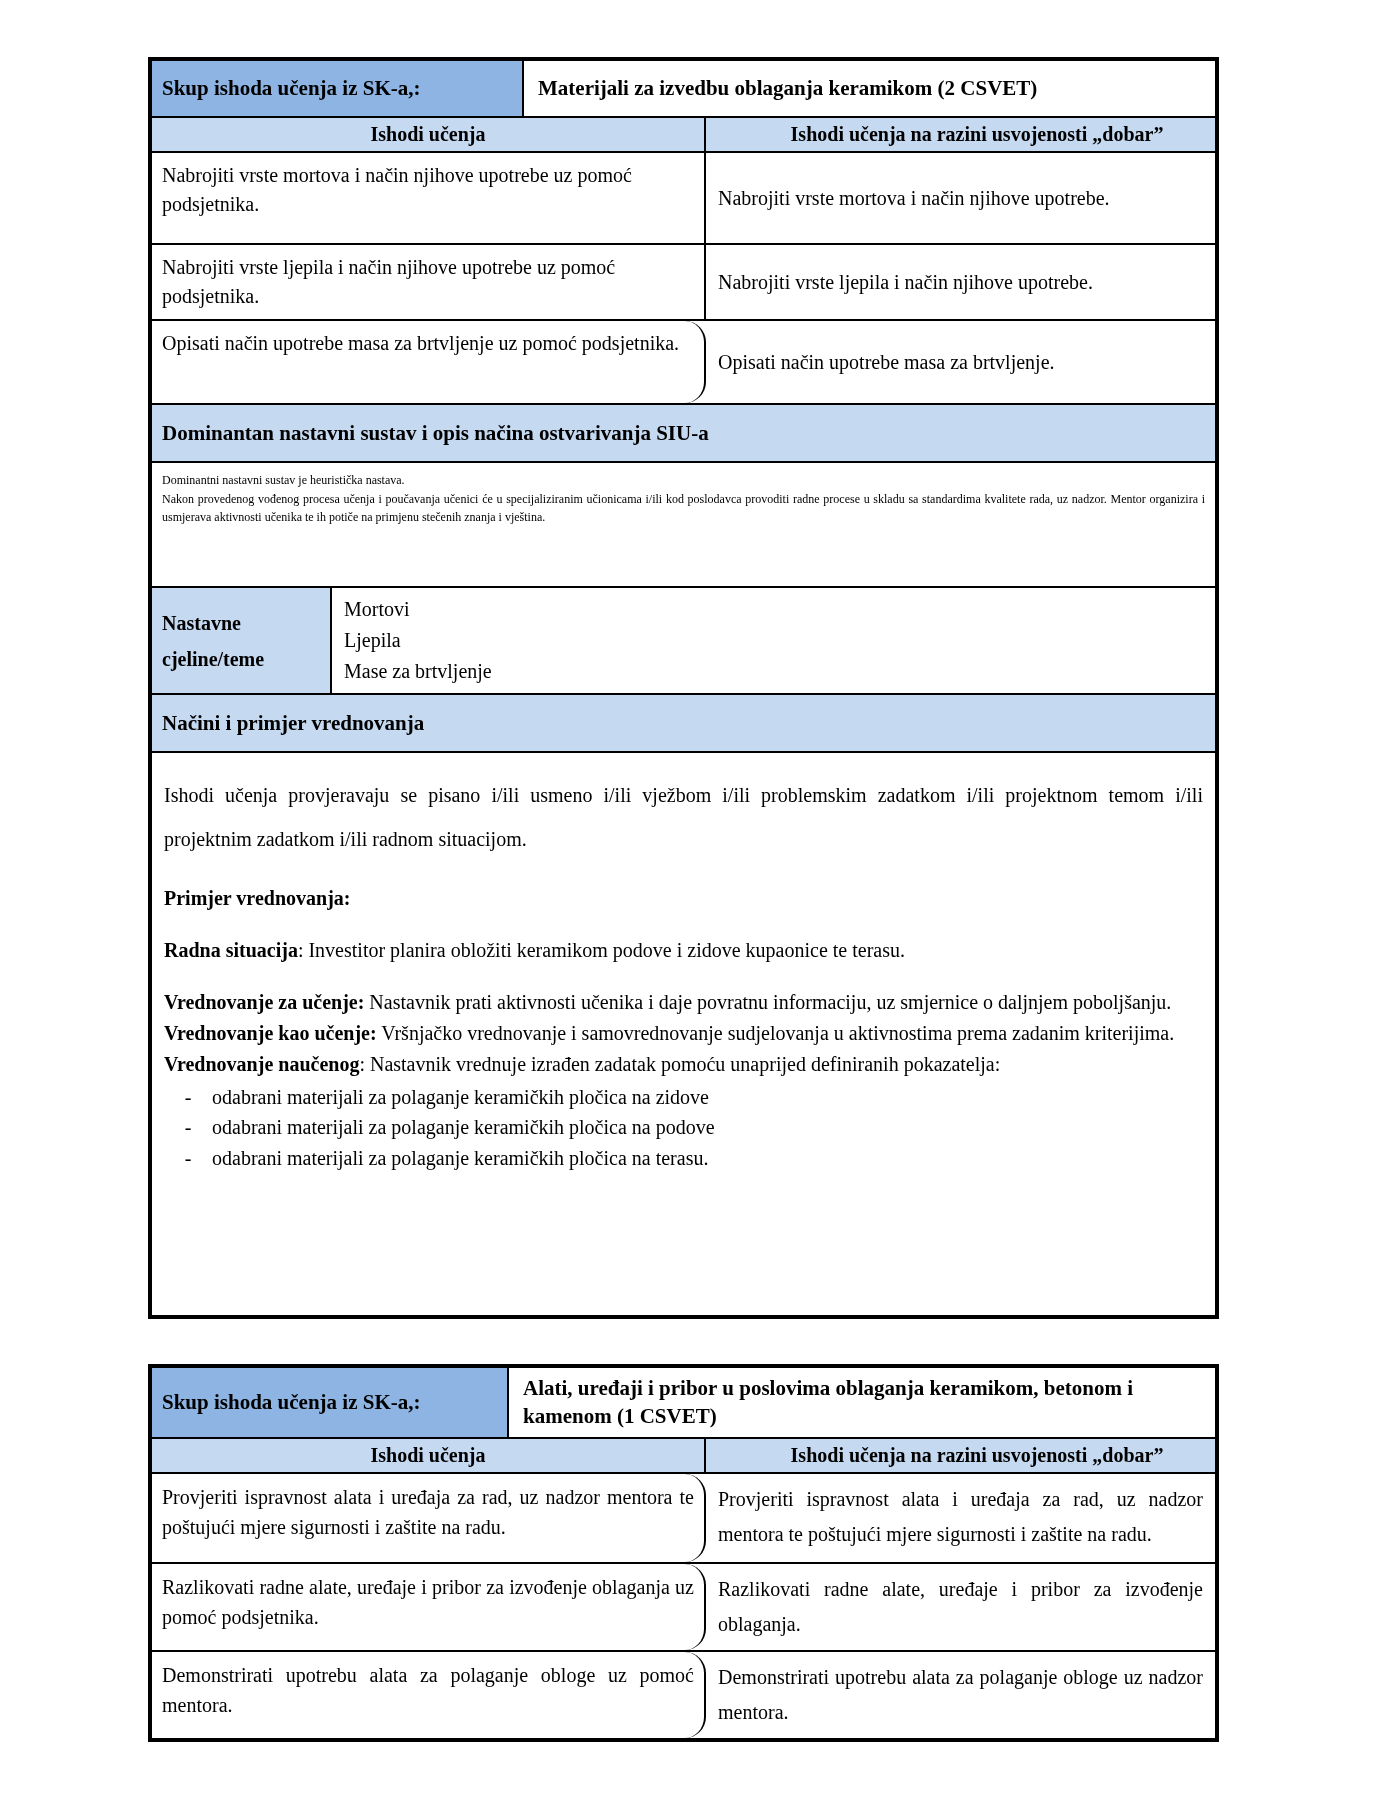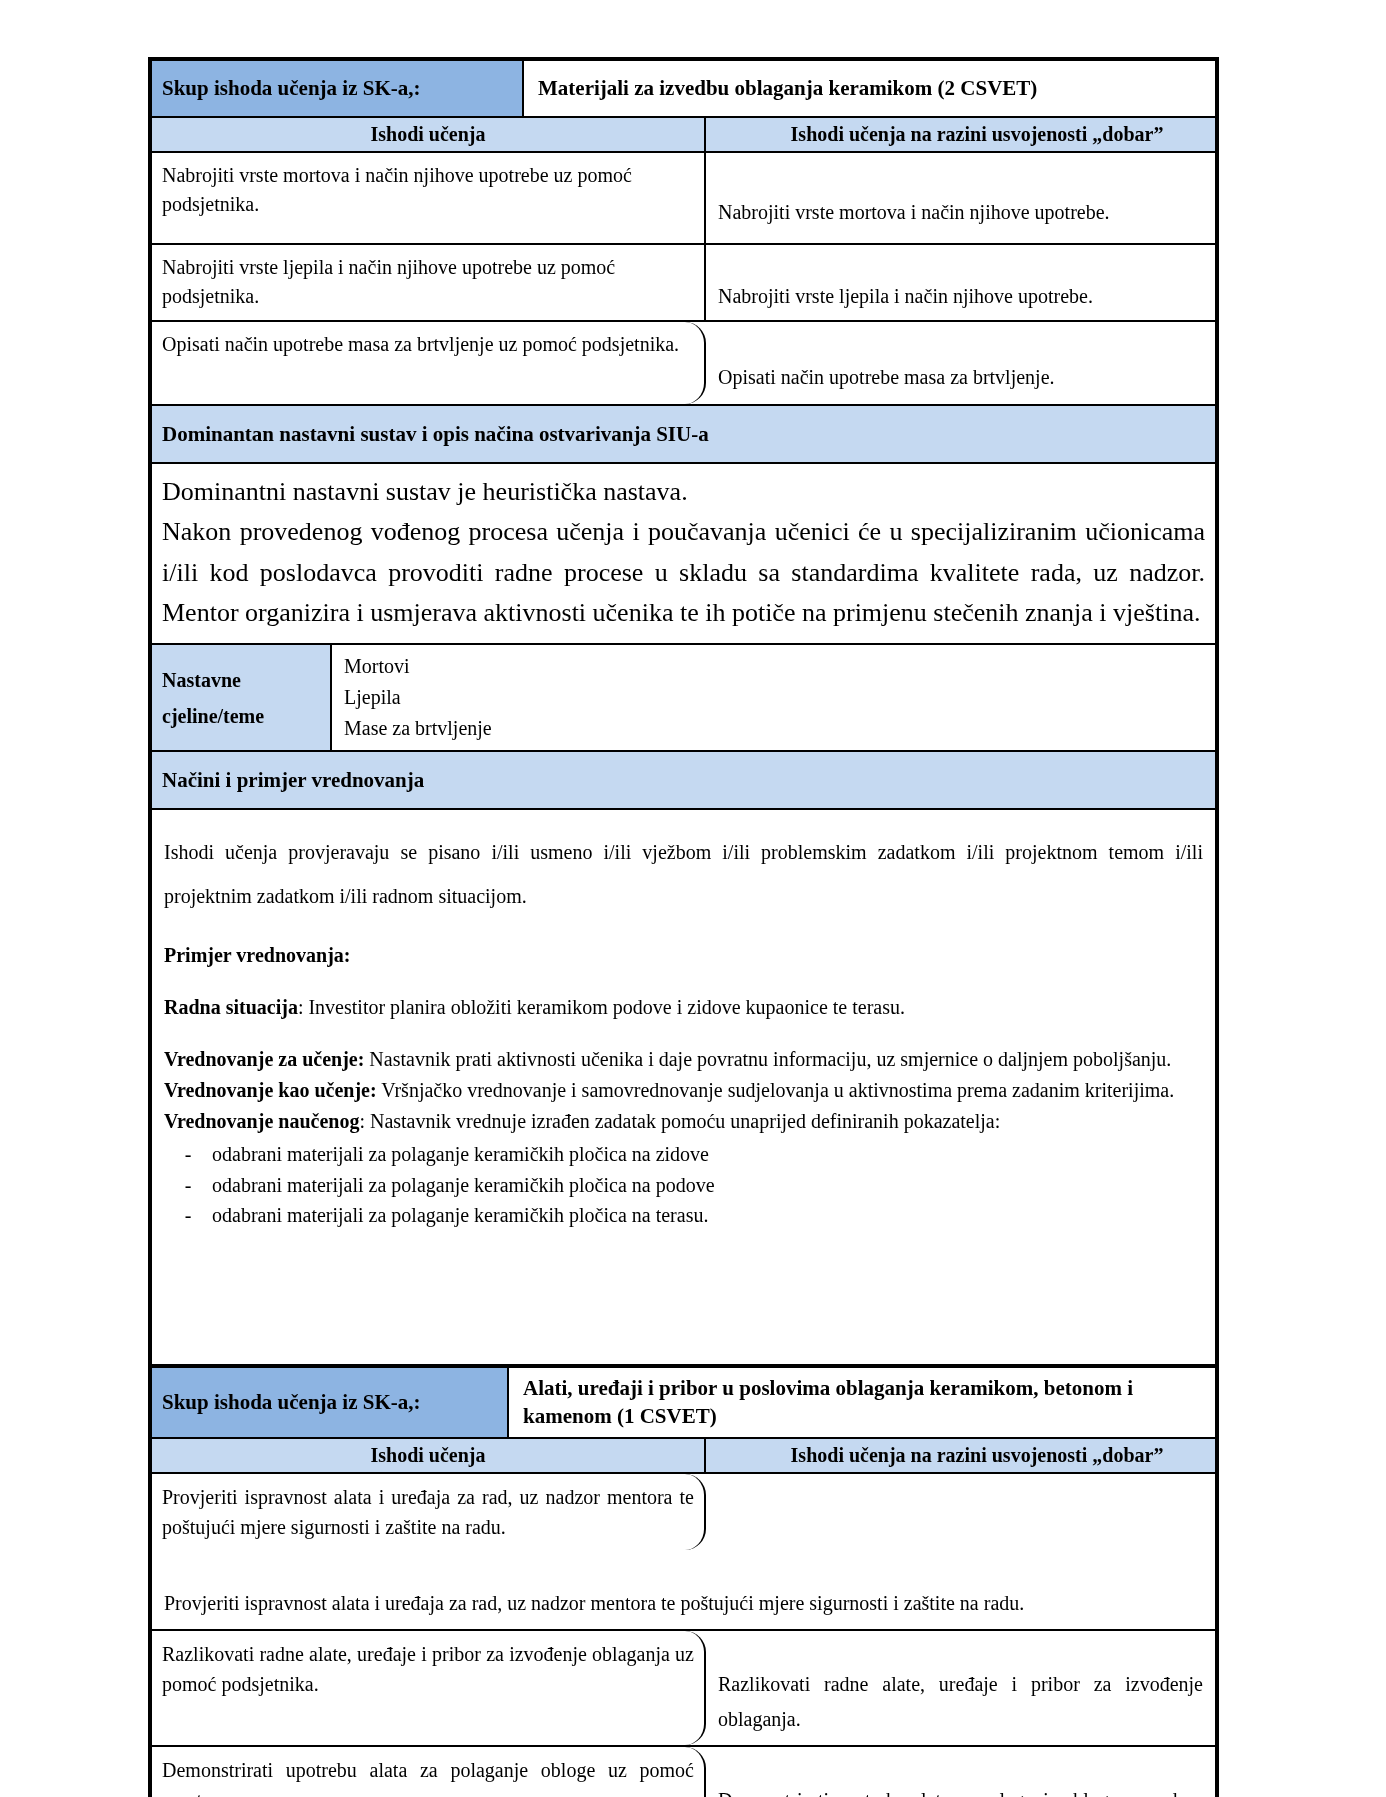--- a/index.html
+++ b/index.html
@@ -51,37 +51,37 @@
   .subhdr .c1 { width: 554px; }
   .subhdr .c2 { flex: 1; }
 
   
   .outrow .c1 {
     width: 554px; padding: 8px 10px 8px 10px;
     font-size: 20px; line-height: 1.45;
   }
   .outrow .c2 {
     flex: 1; padding: 8px 12px; font-size: 20px; line-height: 1.55;
-    display: flex; flex-direction: column; justify-content: center; margin-top: 28px;
+    display: flex; flex-direction: column; justify-content: center;
   }
   .just { text-align: justify; border-radius: 21px; }
 
   #table1 .r1 { min-height: 92px; }
   #table1 .r2 { min-height: 76px; }
   #table1 .r3 { min-height: 84px; }
 
   
   .band {
     min-height: 56px; display: flex; align-items: center;
     padding: 6px 10px; font-weight: bold; font-size: 21px;
   }
 
   
   .para-cell {
-    padding: 8px 10px 10px 10px; font-size: 26px; line-height: 1.55;
+    padding: 8px 10px 10px 10px; font-size: 12px; line-height: 1.55;
     min-height: 123px; text-align: justify;
   }
 
   
   .units-row { min-height: 93px; }
   .units-row .label-cell {
     width: 180px; padding: 10px 10px; font-weight: bold; font-size: 20px;
     line-height: 1.8; border-right: 2px solid #000000;
     display: flex; align-items: center;
   }
@@ -97,21 +97,21 @@
   .eval-cell .line { line-height: 1.5; }
   .eval-cell .vblock { line-height: 1.55; text-align: justify; }
   .bullets { margin-top: 2px; }
   .bullet { display: flex; line-height: 1.52; }
   .bullet .dash { width: 48px; text-align: center; flex: none; }
   .bullet .btxt { flex: 1; }
 
   
   #table2 .hdr1 .label-cell { width: 357px; }
   #table2 .hdr1 { min-height: 62px; }
-  #table2 .r1 { min-height: 90px; flex-direction: column; }
+  #table2 .r1 { min-height: 90px; }
   #table2 .r2 { min-height: 76px; }
   #table2 .r3 { min-height: 78px; }
   #table2 .outrow .c1 { line-height: 1.5; }
   #table2 .outrow .c2 { line-height: 1.75; justify-content: flex-start; padding-top: 8px; }
 </style>
 </head>
 <body>
 
 <div class="page">
 

